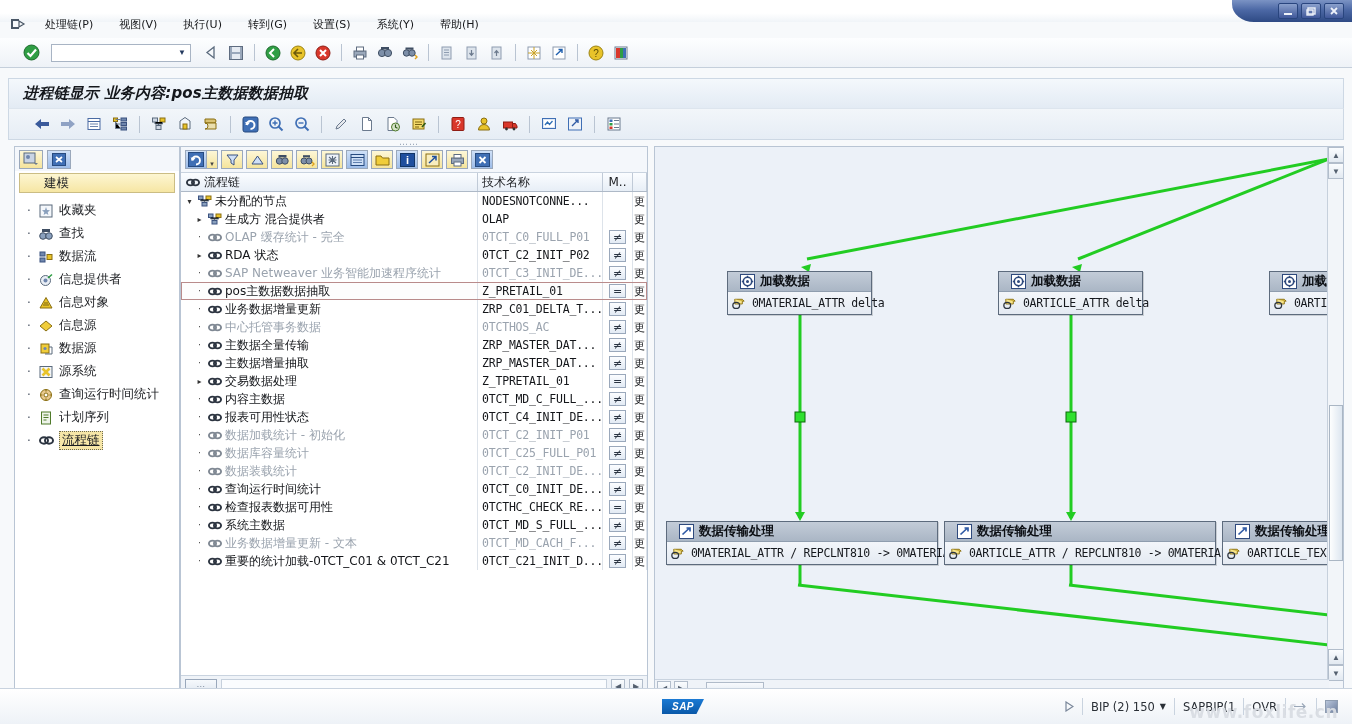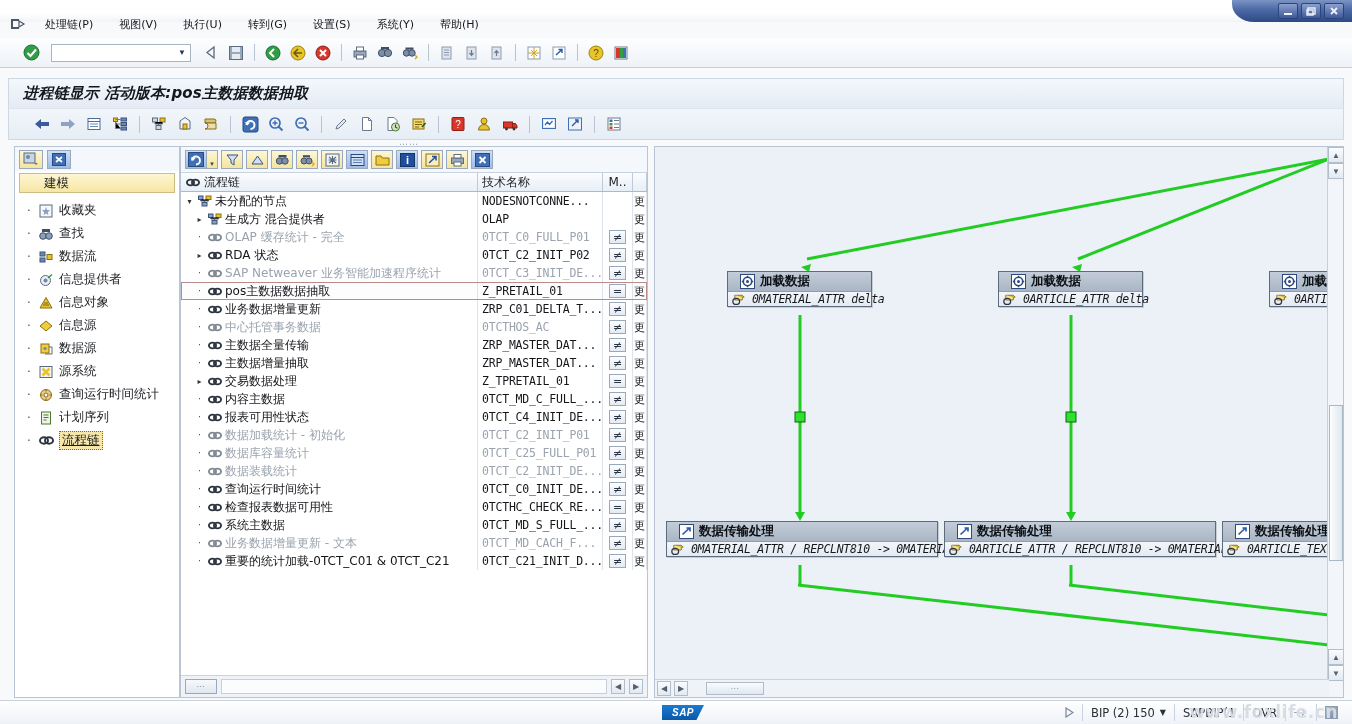--- a/index.html
+++ b/index.html
@@ -232,23 +232,22 @@
   .node-head {
     height:20px; display:flex; align-items:center; gap:5px; padding-left:12px;
     background: linear-gradient(to bottom,#c3ccd8,#aab6c5);
     border-bottom:1px solid #8f9dae;
   }
   .node-title {
     font-size:12.5px; font-weight:bold; color:#0c0f14;
     font-family:"DejaVu Sans","Liberation Sans",sans-serif;
   }
   .node-body {
-    height:14px; display:flex; align-items:center; gap:5px; padding-left:4px;
+    height:22px; display:flex; align-items:center; gap:5px; padding-left:4px;
     background: linear-gradient(to bottom,#f3f6fa,#e4eaf2);
-    font-style: italic;
   }
   .node-sub {
     font-size:11.5px; color:#15181d; white-space:nowrap;
     font-family:"DejaVu Sans Mono","Liberation Mono",monospace;
     letter-spacing:-0.3px;
   }
   .sq-ico { width:15px; height:15px; flex:none; }
 
   .vscroll {
     position:absolute; right:0; top:0; width:16px; height:552px;
@@ -271,21 +270,21 @@
     display:flex; align-items:center; padding:0 2px; gap:3px;
   }
   .h-grip {
     width:58px; height:13px; border:1px solid #b0bbc9;
     background: linear-gradient(to bottom,#f8fafd,#e0e8f1);
     color:#8b97a7; font-size:8px; text-align:center; line-height:11px; letter-spacing:1px;
   }
 
   
   .statusbar {
-    position:absolute; left:0; bottom:0; width:1352px; height:24px;
+    position:absolute; left:0; bottom:0; width:1352px; height:36px;
     background: linear-gradient(to bottom,#ffffff,#eef2f7);
     border-top:1px solid #c9d3df;
     display:flex; align-items:center;
   }
   .sap-logo {
     margin-left:662px;
     width:42px; height:15px;
     background: linear-gradient(to bottom,#1b7ad4,#0a58a8);
     color:#fff; font-size:10px; font-weight:bold; font-style:italic;
     display:flex; align-items:center; justify-content:center;
@@ -458,21 +457,21 @@
       <svg width="16" height="16" viewBox="0 0 16 16">
           <rect x="2" y="2" width="12" height="12" fill="#fff" stroke="#6b7a8e"></rect>
           <rect x="3" y="3" width="4" height="10" fill="#d9372b"></rect>
           <rect x="7" y="3" width="3" height="10" fill="#2f9e44"></rect>
           <rect x="10" y="3" width="3" height="10" fill="#3f6fb5"></rect>
         </svg>
     </div>
   </div>
 
   <div class="screen-head">
-    <div class="screen-title">进程链显示 活动版本:pos主数据数据抽取</div>
+    <div class="screen-title">进程链显示 业务内容:pos主数据数据抽取</div>
   </div>
 
   <div class="toolbar2">
     <div class="tbtn">
       <svg width="18" height="16" viewBox="0 0 18 16">
           <path d="M2 8 L8 3 V6 H16 V10 H8 V13 Z" fill="#3a5a9b"></path>
         </svg>
     </div>
     <div class="tbtn">
       <svg width="18" height="16" viewBox="0 0 18 16">

